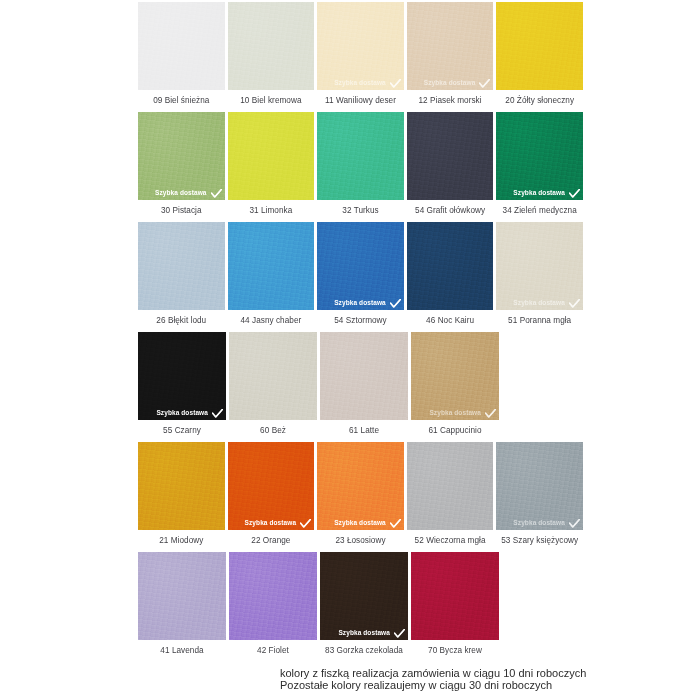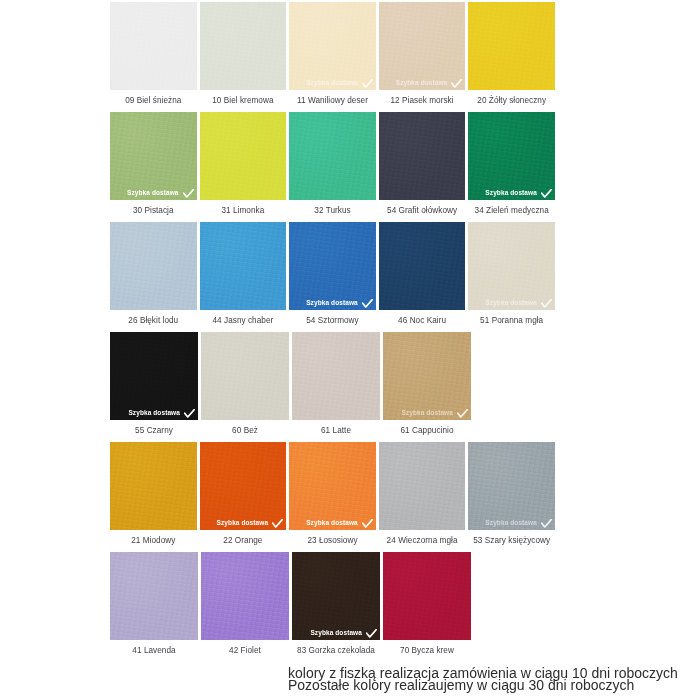--- a/index.html
+++ b/index.html
@@ -17,21 +17,21 @@
 
   #palette-page {
     width: 700px;
     height: 700px;
     position: relative;
     background: #ffffff;
   }
 
   #swatch-grid {
     position: absolute;
-    left: 110px;
+    left: 138px;
     top: 2px;
     width: 453px;
   }
 
   .swatch-row {
     display: flex;
     width: 453px;
     margin-bottom: 2px;
   }
 
@@ -100,24 +100,24 @@
     justify-content: center;
     font-size: 8.2px;
     color: #3f3f44;
     text-align: center;
     white-space: nowrap;
     letter-spacing: 0.05px;
   }
 
   #palette-footer {
     position: absolute;
-    left: 288px;
+    left: 280px;
     top: 668px;
     width: 400px;
-    font-size: 14px;
+    font-size: 11px;
     color: #2c2c2c;
     line-height: 11.5px;
   }
   .footer-line { white-space: nowrap; }
 </style>
 </head>
 <body>
 
 <div id="palette-page">
 
@@ -294,21 +294,21 @@
               <svg class="fast-badge-check" viewBox="0 0 14 11">
                 <path d="M1 5.4 L4.6 9.4 L13 0.6 L11.6 3.2 L4.9 10.6 Z" fill="#ffffff"></path>
                 <path d="M0.8 5.2 L4.8 9.9 L13.2 0.4" stroke="#ffffff" stroke-width="2.2" fill="none" stroke-linecap="round" stroke-linejoin="round"></path>
               </svg>
             </div>
           </div>
           <div class="swatch-label">23 Łososiowy</div>
         </div>
         <div class="swatch-cell">
           <div class="swatch-chip" style="background: rgb(180, 181, 183);"></div>
-          <div class="swatch-label">24 Wieczorna mgła</div>
+          <div class="swatch-label">52 Wieczorna mgła</div>
         </div>
         <div class="swatch-cell">
           <div class="swatch-chip" style="background: rgb(151, 162, 168);">
             <div class="fast-badge faint">
               <span class="fast-badge-text">Szybka dostawa</span>
               <svg class="fast-badge-check" viewBox="0 0 14 11">
                 <path d="M1 5.4 L4.6 9.4 L13 0.6 L11.6 3.2 L4.9 10.6 Z" fill="#ffffff"></path>
                 <path d="M0.8 5.2 L4.8 9.9 L13.2 0.4" stroke="#ffffff" stroke-width="2.2" fill="none" stroke-linecap="round" stroke-linejoin="round"></path>
               </svg>
             </div>

